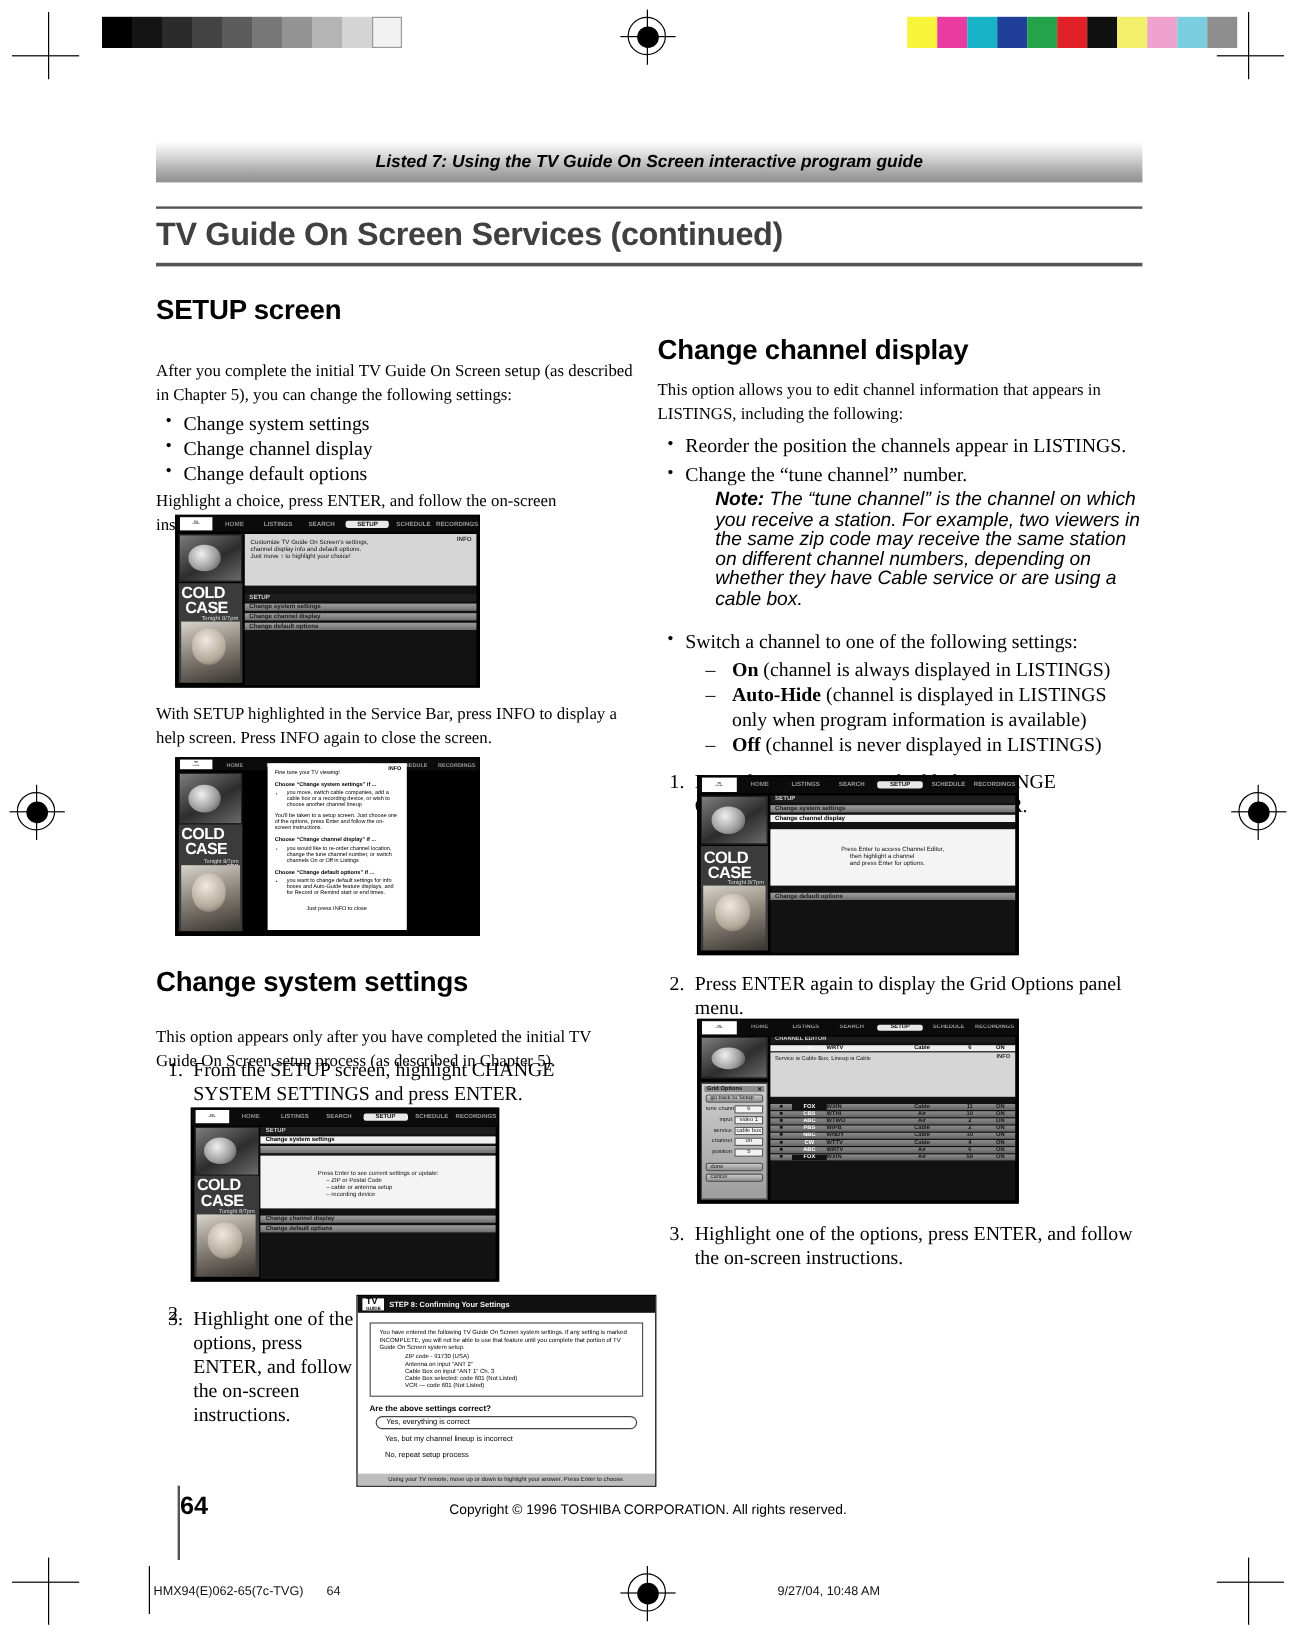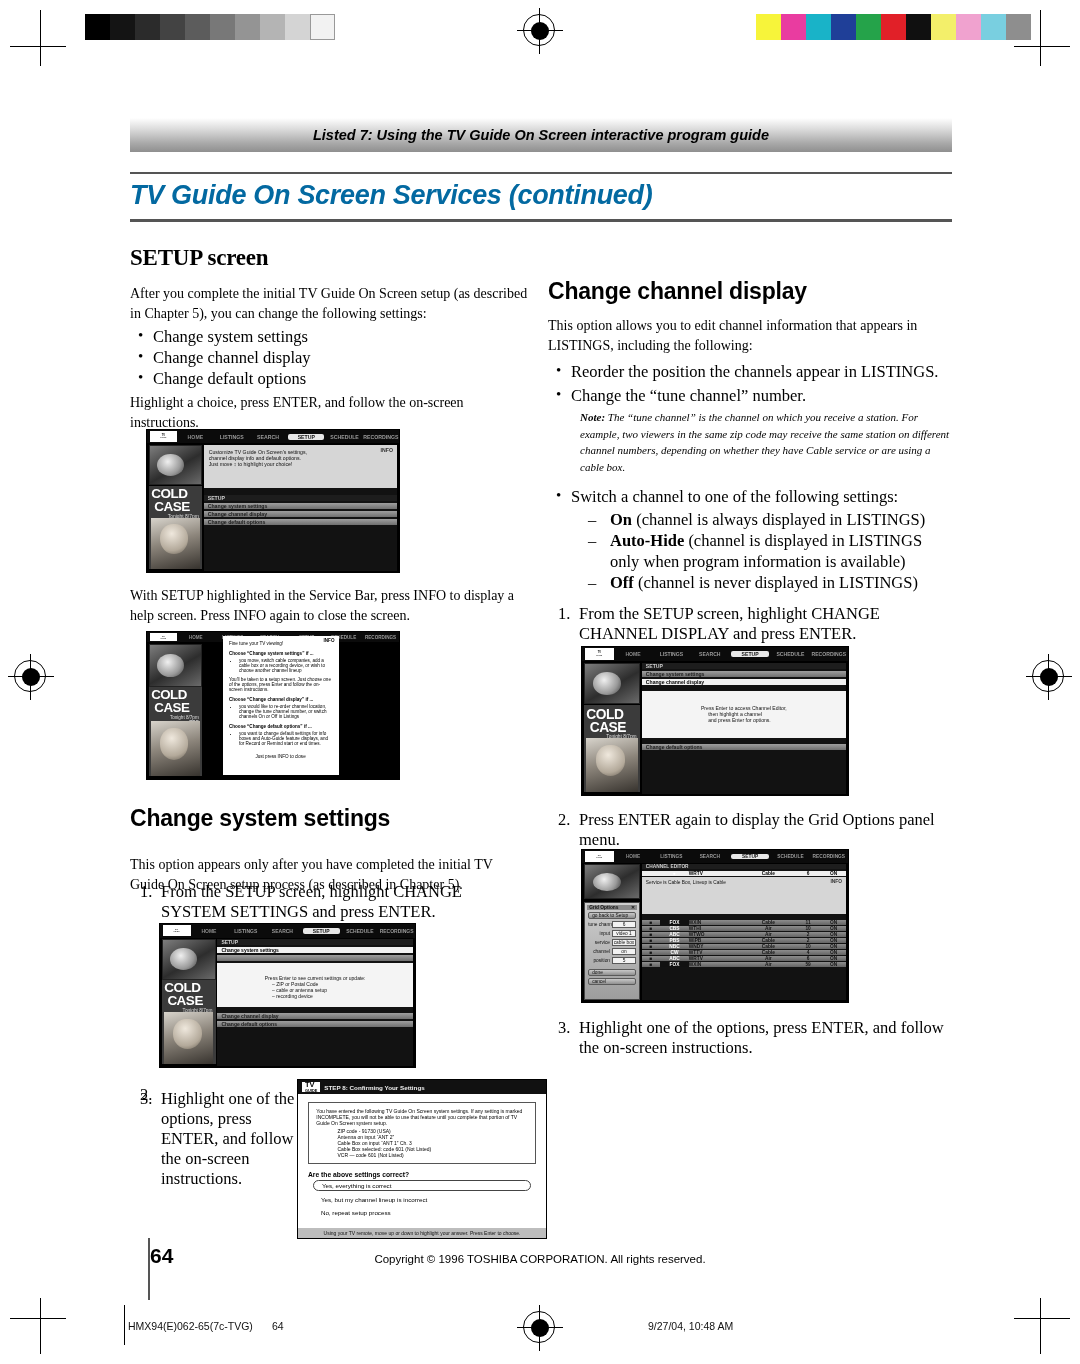--- a/index.html
+++ b/index.html
@@ -22,42 +22,42 @@
   #page{position:absolute;left:0;top:0;width:1080px;height:1364px;}
 
   .chapter-band{position:absolute;left:130px;top:118px;width:822px;height:34px;
     background:linear-gradient(to bottom,#ffffff 0%,#d9d9d9 35%,#a8a8a8 75%,#8f8f8f 100%);}
   .chapter-band span{display:block;text-align:center;line-height:34px;
     font-family:"Liberation Sans",sans-serif;font-weight:bold;font-style:italic;font-size:14.5px;color:#000;}
 
   .rule{position:absolute;background:#555;}
 
   .h1{position:absolute;left:130px;top:180px;font-family:"Liberation Sans",sans-serif;
-    font-weight:bold;font-size:27px;letter-spacing:-0.3px;color:#0369a1;white-space:nowrap;font-style:italic;}
+    font-weight:bold;font-size:27px;letter-spacing:-0.3px;color:#404040;white-space:nowrap;}
 
   .h2{font-family:"Liberation Sans",sans-serif;font-weight:bold;font-size:23px;letter-spacing:-0.2px;}
 
   .col-left{position:absolute;left:130px;top:245px;width:400px;}
   .col-right{position:absolute;left:548px;top:278px;width:404px;}
 
   p.body{margin:0 0 0 0;font-size:14px;line-height:20px;text-indent:0;}
 
   ul.bul{list-style:none;margin:2px 0 2px 0;padding:0;}
   ul.bul li{position:relative;padding-left:23px;font-size:16.5px;line-height:21px;}
   ul.bul li:before{content:"\2022";position:absolute;left:8px;top:-1px;font-size:15px;}
 
   ol.num{list-style:none;margin:4px 0 0 0;padding:0;}
   ol.num li{position:relative;padding-left:31px;font-size:16.5px;line-height:20px;margin-bottom:2px;}
   ol.num li .n{position:absolute;left:10px;top:0;}
 
   ul.dash{list-style:none;margin:0 0 0 40px;padding:0;}
   ul.dash li{position:relative;padding-left:22px;font-size:16.5px;line-height:21px;}
   ul.dash li:before{content:"\2013";position:absolute;left:0;top:0;}
 
-  .note{font-family:Liberation Serif, serif;font-style:italic;font-size:11px;line-height:16.5px;margin-left:32px;}
+  .note{font-family:Liberation Sans, sans-serif;font-style:italic;font-size:16px;line-height:16.5px;margin-left:48px;}
   .note b{font-style:italic;font-weight:bold;}
 
   
   .tvshot{position:absolute;background:#000;border:1px solid #000;overflow:hidden;
     font-family:"Liberation Sans",sans-serif;}
   .tv-bar{position:absolute;left:0;top:0;right:0;height:9.5%;background:#0b0b0b;
     display:flex;align-items:center;}
   .tv-logo{width:11%;height:84%;margin-left:1%;background:#fff;color:#000;
     display:flex;flex-direction:column;justify-content:center;align-items:center;
     font-weight:bold;line-height:0.95;}
@@ -205,21 +205,21 @@
 
   <div class="chapter-band">
     <span>Listed 7: Using the TV Guide On Screen interactive program guide</span>
   </div>
 
   <div class="rule" style="left:130px;top:172px;width:822px;height:1.5px;"></div>
   <div class="h1">TV Guide On Screen Services (continued)</div>
   <div class="rule" style="left:130px;top:219px;width:822px;height:2.5px;"></div>
 
   <div class="col-left">
-    <div class="h2" style="margin-bottom:13px;font-family:Liberation Serif, serif;">SETUP screen</div>
+    <div class="h2" style="margin-bottom:28px;">SETUP screen</div>
 
     <p class="body">After you complete the initial TV Guide On Screen setup (as described in Chapter 5), you can change the following settings:</p>
 
     <ul class="bul">
       <li>Change system settings</li>
       <li>Change channel display</li>
       <li>Change default options</li>
     </ul>
 
     <p class="body" style="margin-top:4px;">Highlight a choice, press ENTER, and follow the on-screen instructions.</p>

